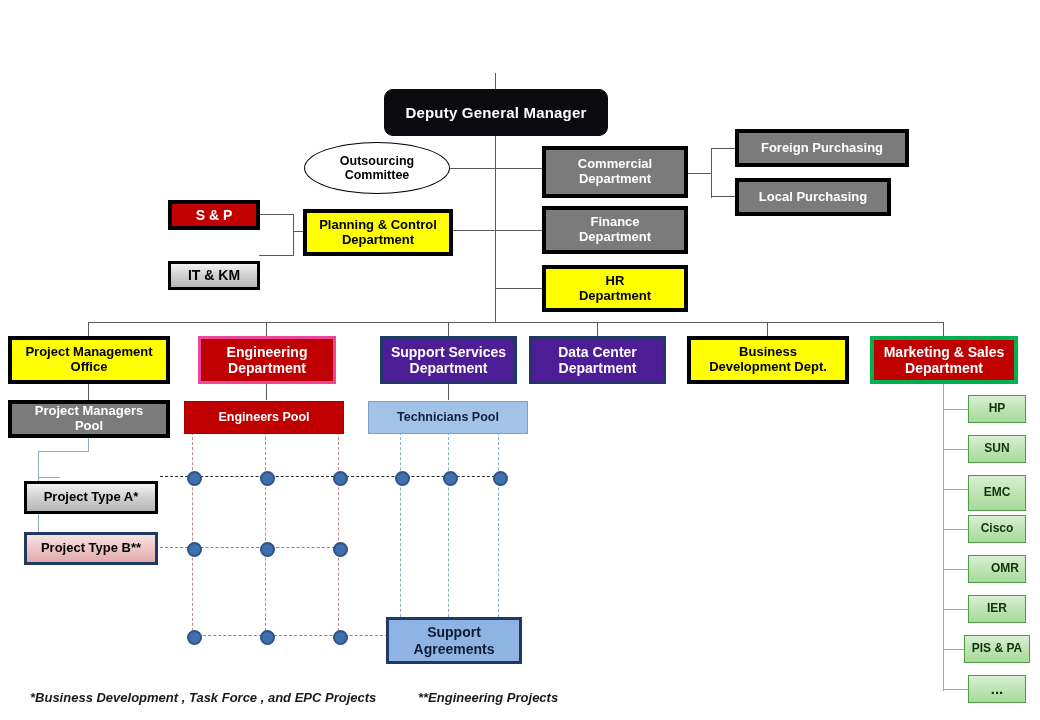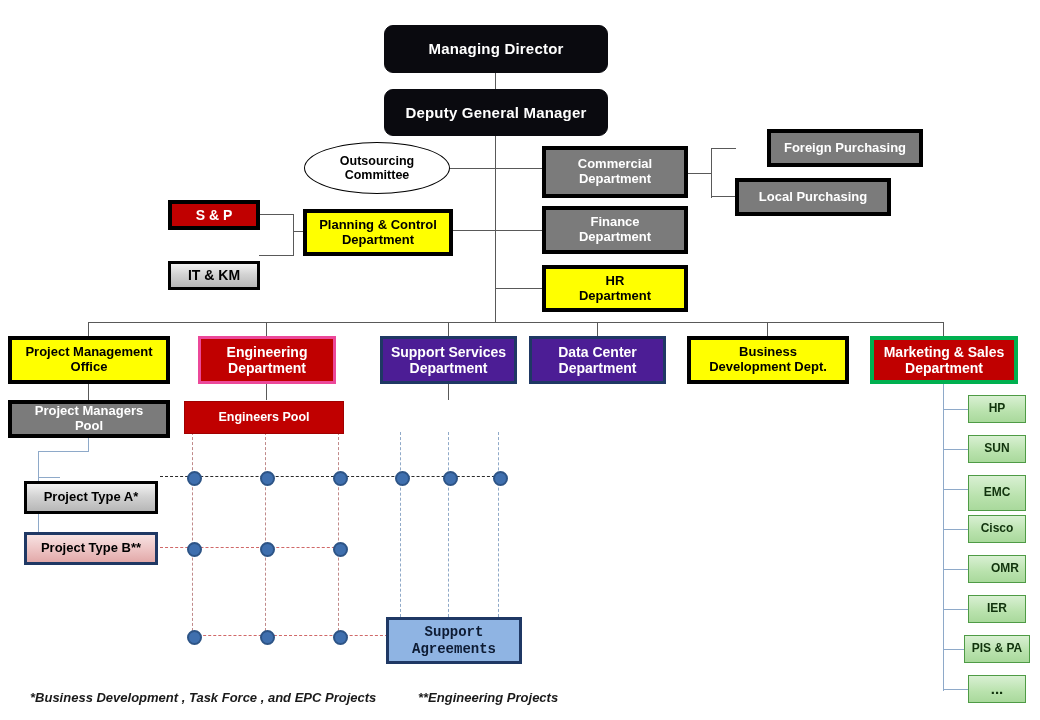--- a/index.html
+++ b/index.html
@@ -101,21 +101,20 @@
     color:#11203a;
     border:1px solid #7f9fc8;
     font-size:12.5px;
   }
   
   .blue-navy{
     background:#8fb4e3;
     color:#0d1b33;
     border:3px solid #1f3864;
     font-size:14px;
-    font-family:Liberation Mono, monospace;
   }
   
   .pinkgrad-navy{
     background:linear-gradient(180deg,#f7e2e2 0%,#eec6c6 50%,#e2a9a9 100%);
     color:#000000;
     border:3px solid #1f3864;
     font-size:13px;
   }
   
   .green-chip{
@@ -243,23 +242,20 @@
   <div class="dot" style="left:493px;top:471px;"></div>
 
   <div class="dot" style="left:187px;top:542px;"></div>
   <div class="dot" style="left:260px;top:542px;"></div>
   <div class="dot" style="left:333px;top:542px;"></div>
 
   <div class="dot" style="left:187px;top:630px;"></div>
   <div class="dot" style="left:260px;top:630px;"></div>
   <div class="dot" style="left:333px;top:630px;"></div>
 
-  <div class="node exec" style="left:384px;top:25px;width:224px;height:48px;">
-    <span>Managing Director</span>
-  </div>
   <div class="node exec" style="left:384px;top:89px;width:224px;height:47px;">
     <span>Deputy General Manager</span>
   </div>
 
   <div class="node ellipse" style="left:304px;top:142px;width:146px;height:52px;">
     <span>Outsourcing<br>Committee</span>
   </div>
 
   <div class="node red-blk" style="left:168px;top:200px;width:92px;height:30px;font-size:14px;">
     <span>S &amp; P</span>
@@ -276,21 +272,21 @@
   <div class="node grey-blk" style="left:542px;top:146px;width:146px;height:52px;">
     <span>Commercial<br>Department</span>
   </div>
   <div class="node grey-blk" style="left:542px;top:206px;width:146px;height:48px;">
     <span>Finance<br>Department</span>
   </div>
   <div class="node yellow-blk" style="left:542px;top:265px;width:146px;height:47px;">
     <span>HR<br>Department</span>
   </div>
 
-  <div class="node grey-blk" style="left:735px;top:129px;width:156px;height:38px;margin-left:32px;">
+  <div class="node grey-blk" style="left:735px;top:129px;width:174px;height:38px;">
     <span>Foreign Purchasing</span>
   </div>
   <div class="node grey-blk" style="left:735px;top:178px;width:156px;height:38px;">
     <span>Local Purchasing</span>
   </div>
 
   <div class="node yellow-blk" style="left:8px;top:336px;width:162px;height:48px;">
     <span>Project Management<br>Office</span>
   </div>
   <div class="node red-navy" style="left:198px;top:336px;width:138px;height:48px;">
@@ -307,20 +303,23 @@
   </div>
   <div class="node red-green" style="left:870px;top:336px;width:148px;height:48px;">
     <span>Marketing &amp; Sales<br>Department</span>
   </div>
 
   <div class="node grey-blk" style="left:8px;top:400px;width:162px;height:38px;">
     <span>Project Managers<br>Pool</span>
   </div>
   <div class="node red-plain" style="left:184px;top:401px;width:160px;height:33px;">
     <span>Engineers Pool</span>
+  </div>
+  <div class="node blue-pool" style="left:368px;top:401px;width:160px;height:33px;">
+    <span>Technicians Pool</span>
   </div>
 
   <div class="node greygrad-blk" style="left:24px;top:461px;width:134px;height:33px;">
     <span>Project Type A*</span>
   </div>
   <div class="node pinkgrad-navy" style="left:24px;top:532px;width:134px;height:33px;">
     <span>Project Type B**</span>
   </div>
 
   <div class="node blue-navy" style="left:386px;top:617px;width:136px;height:47px;">

